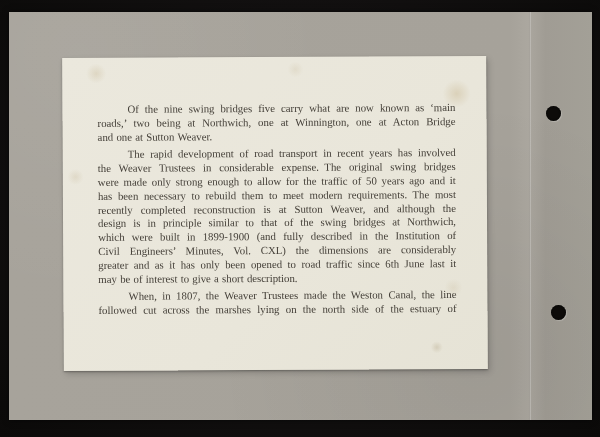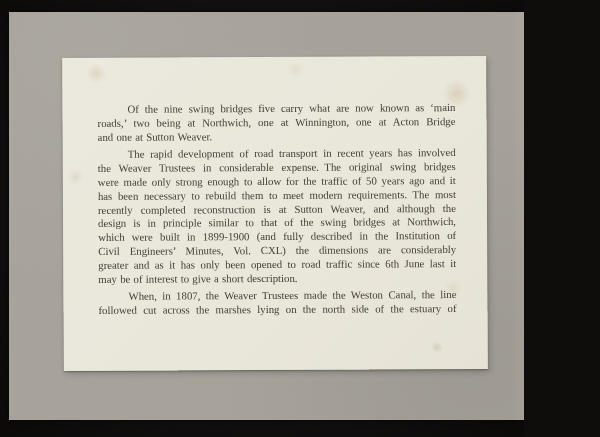--- a/index.html
+++ b/index.html
@@ -3,21 +3,21 @@
 <meta charset="utf-8">
 <style>
   html, body {
     margin: 0;
     padding: 0;
     background: #0e0d0c;
     font-family: "Liberation Serif", serif;
   }
   #photo {
     position: relative;
-    width: 524px;
+    width: 600px;
     height: 437px;
     overflow: hidden;
     background:
       radial-gradient(ellipse at 50% 45%, #171513 0%, #121010 55%, #0b0a09 100%);
   }
   
   .card {
     position: absolute;
     left: 9px;
     top: 12px;

